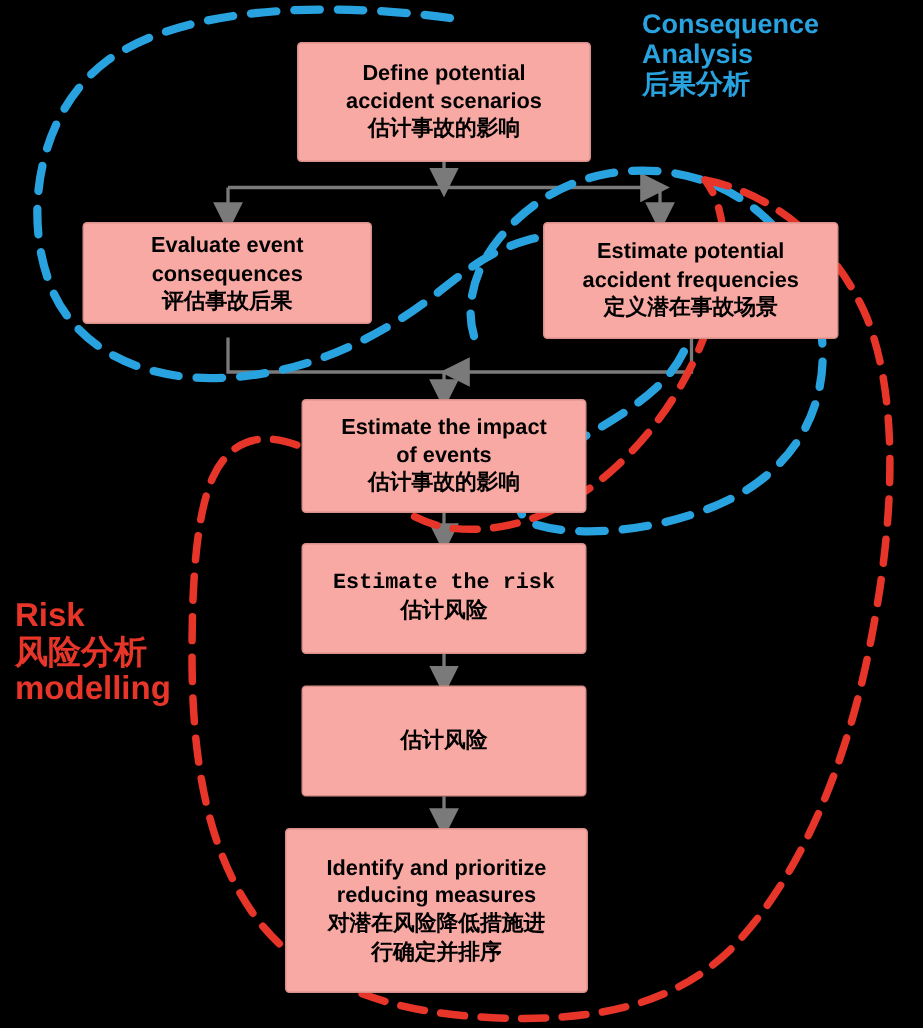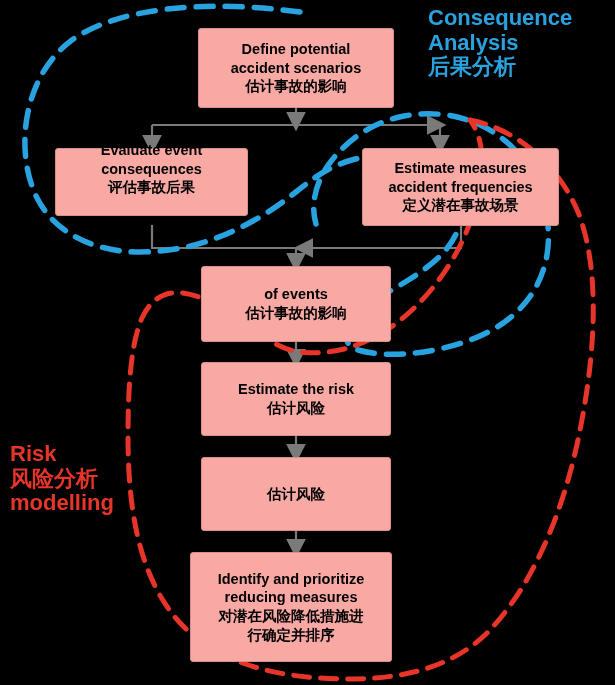--- a/index.html
+++ b/index.html
@@ -30,43 +30,42 @@
     border-radius: 3px;
     color: #000000;
     font-weight: bold;
     font-size: 14.5px;
     line-height: 1.28;
     display: flex;
     flex-direction: column;
     align-items: center;
     justify-content: center;
     text-align: center;
-    padding: 18px 6px;
+    padding: 4px 6px;
   }
   .node .ln { display: block; width: 100%; }
   .label {
     position: absolute;
     font-weight: bold;
     line-height: 1.12;
   }
   .label .ln { display: block; white-space: nowrap; }
   #label-consequence {
     left: 428px;
     top: 6px;
     color: #29a3e0;
-    font-size: 22px;
+    font-size: 18px;
     text-align: left;
   }
   #label-risk {
     left: 10px;
     top: 398px;
     color: #e8352a;
     font-size: 22px;
     text-align: left;
-    margin-top: 44px;
   }
 </style>
 </head>
 <body>
 
 <div id="stage">
 
   <svg id="svg-layer" viewBox="0 0 615 685">
     <defs>
       <marker id="arrowhead" markerWidth="9" markerHeight="9" refX="6" refY="4.5" orient="auto">
@@ -114,31 +113,32 @@
     <span class="ln">估计事故的影响</span>
   </div>
 
   <div class="node" id="node-consequences" style="left:55px; top:148px; width:193px; height:68px;justify-content:flex-end;">
     <span class="ln">Evaluate event</span>
     <span class="ln">consequences</span>
     <span class="ln">评估事故后果</span>
   </div>
 
   <div class="node" id="node-frequencies" style="left:362px; top:148px; width:197px; height:78px;">
-    <span class="ln">Estimate measures</span>
+    <span class="ln">Estimate potential</span>
     <span class="ln">accident frequencies</span>
     <span class="ln">定义潜在事故场景</span>
   </div>
 
   <div class="node" id="node-impact" style="left:201px; top:266px; width:190px; height:76px;">
+    <span class="ln">Estimate the impact</span>
     <span class="ln">of events</span>
     <span class="ln">估计事故的影响</span>
   </div>
 
-  <div class="node" id="node-estimate-risk" style="left:201px; top:362px; width:190px; height:74px;">
+  <div class="node" id="node-estimate-risk" style="left:201px; top:362px; width:190px; height:74px;font-family:Liberation Mono, monospace;">
     <span class="ln">Estimate the risk</span>
     <span class="ln">估计风险</span>
   </div>
 
   <div class="node" id="node-evaluate-risk" style="left:201px; top:457px; width:190px; height:74px;">
     <span class="ln">估计风险</span>
   </div>
 
   <div class="node" id="node-identify" style="left:190px; top:552px; width:202px; height:110px;">
     <span class="ln">Identify and prioritize</span>

